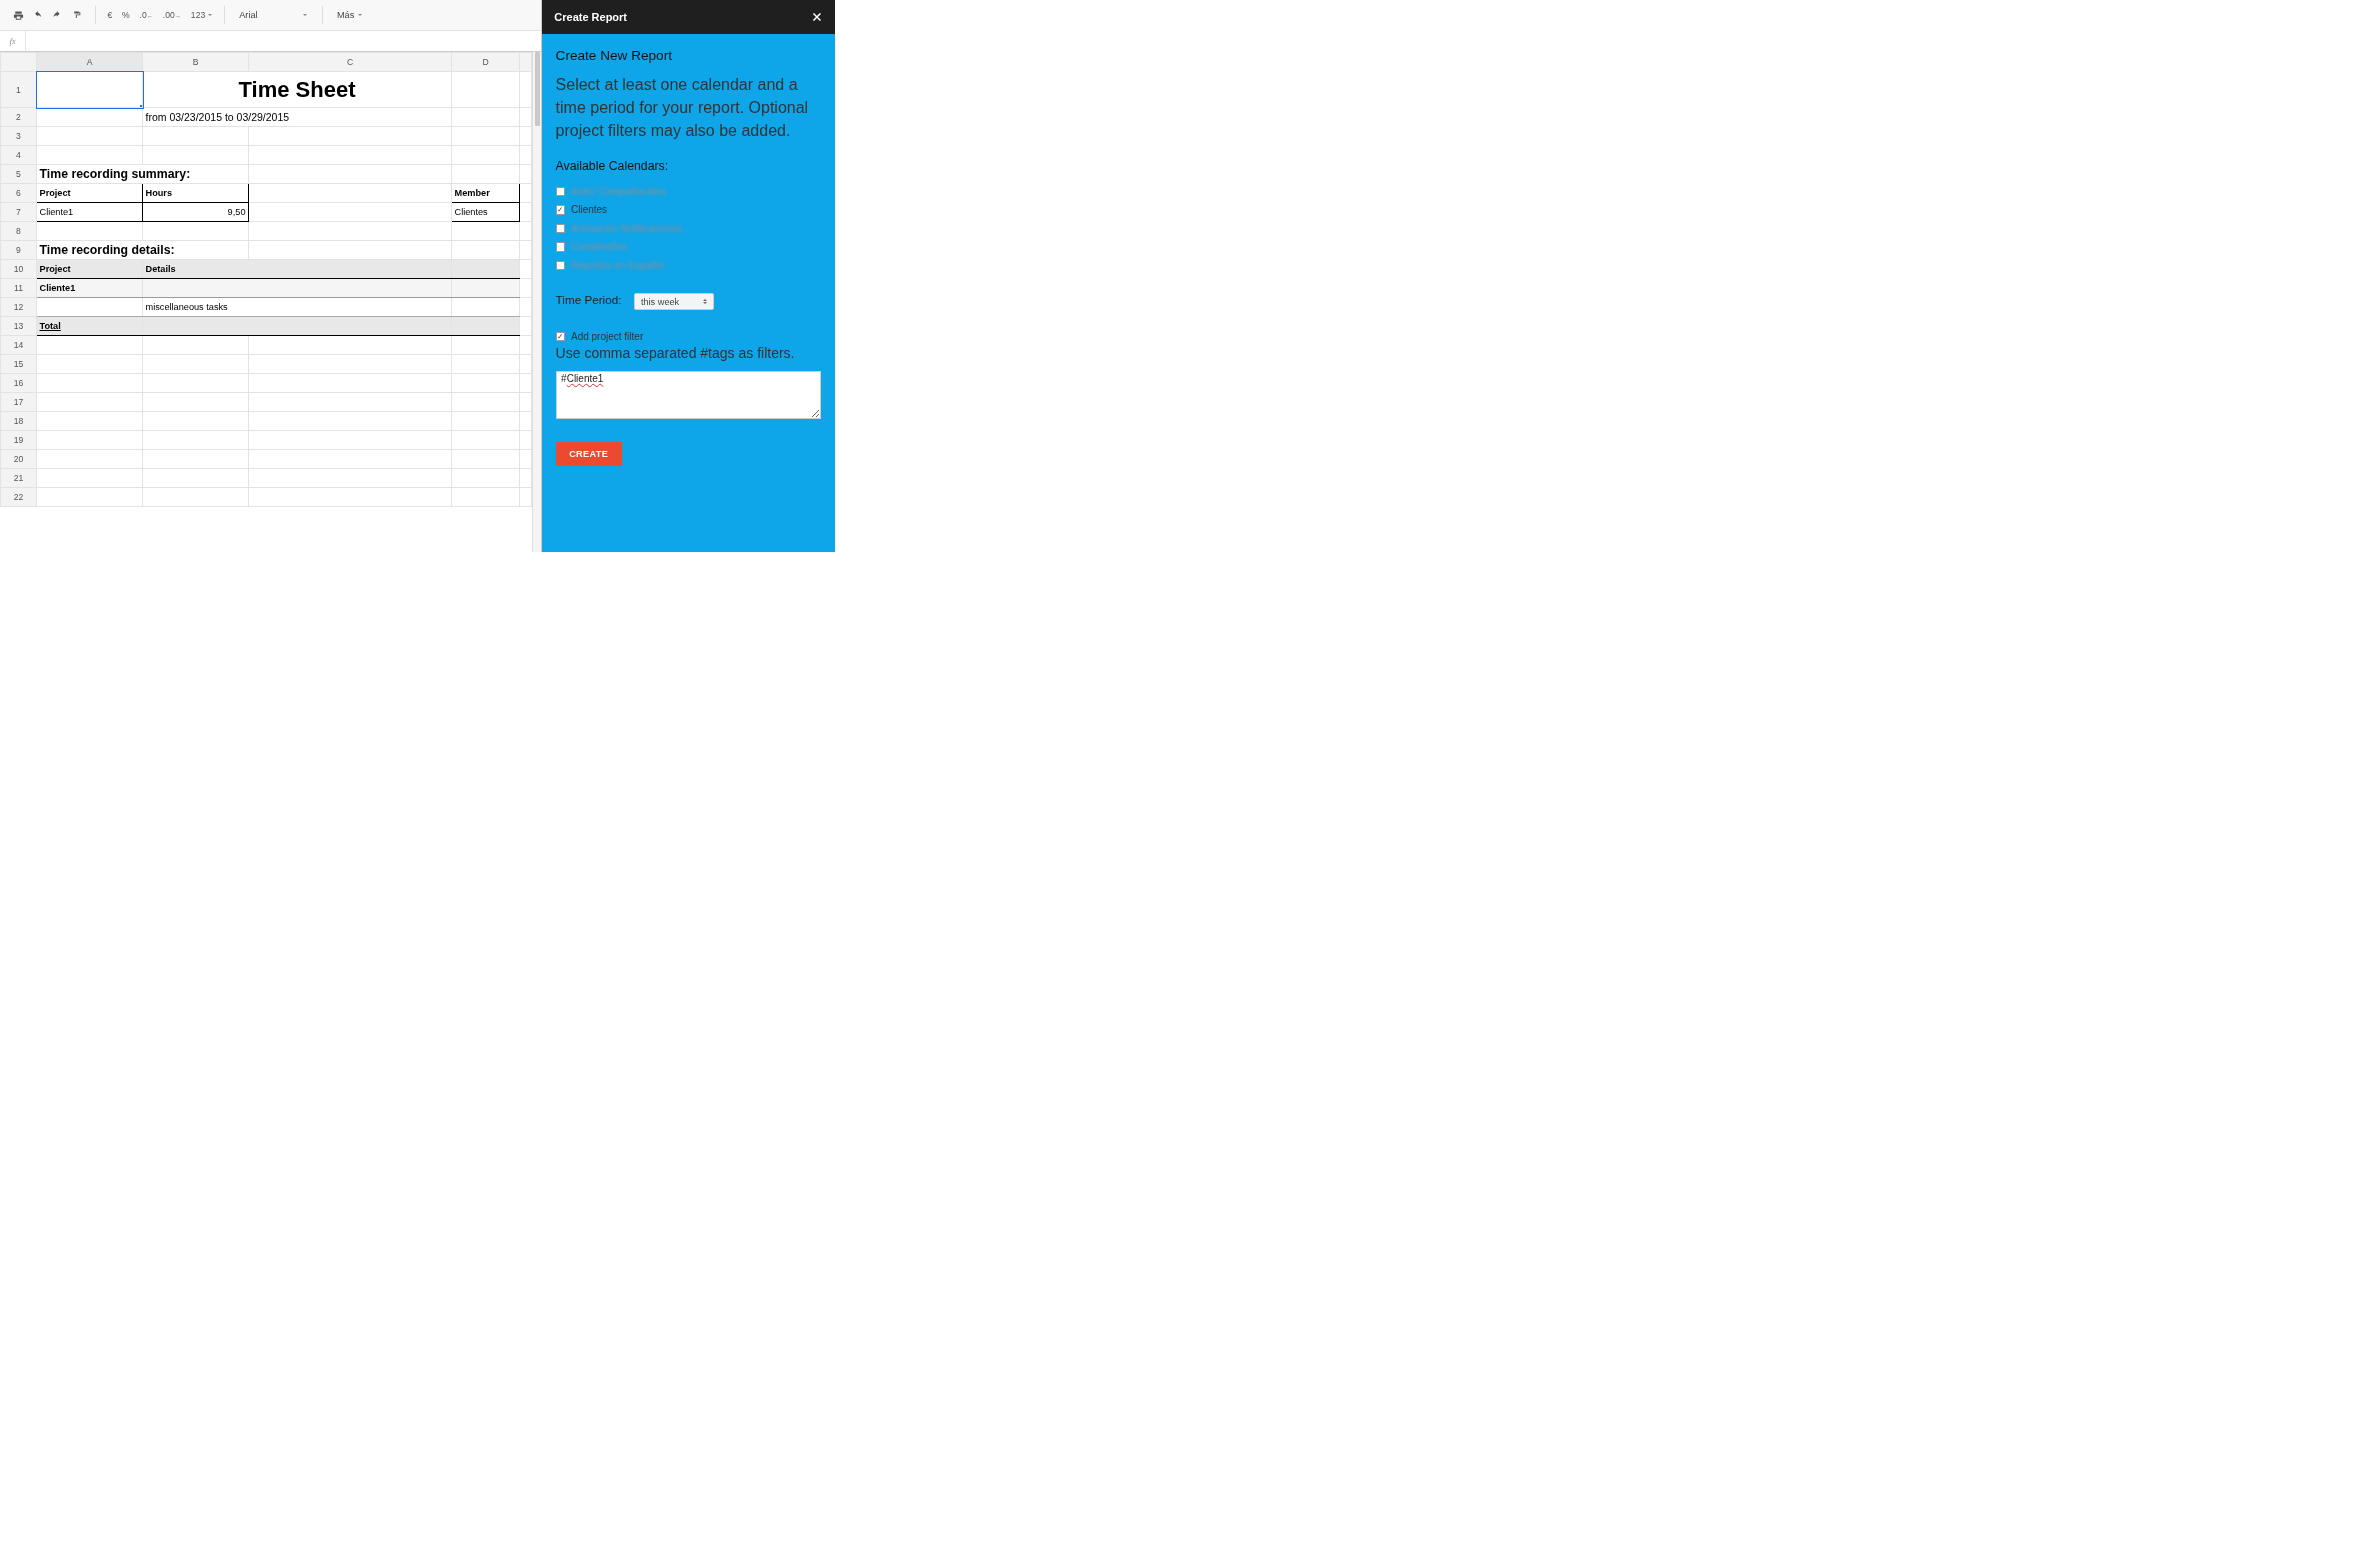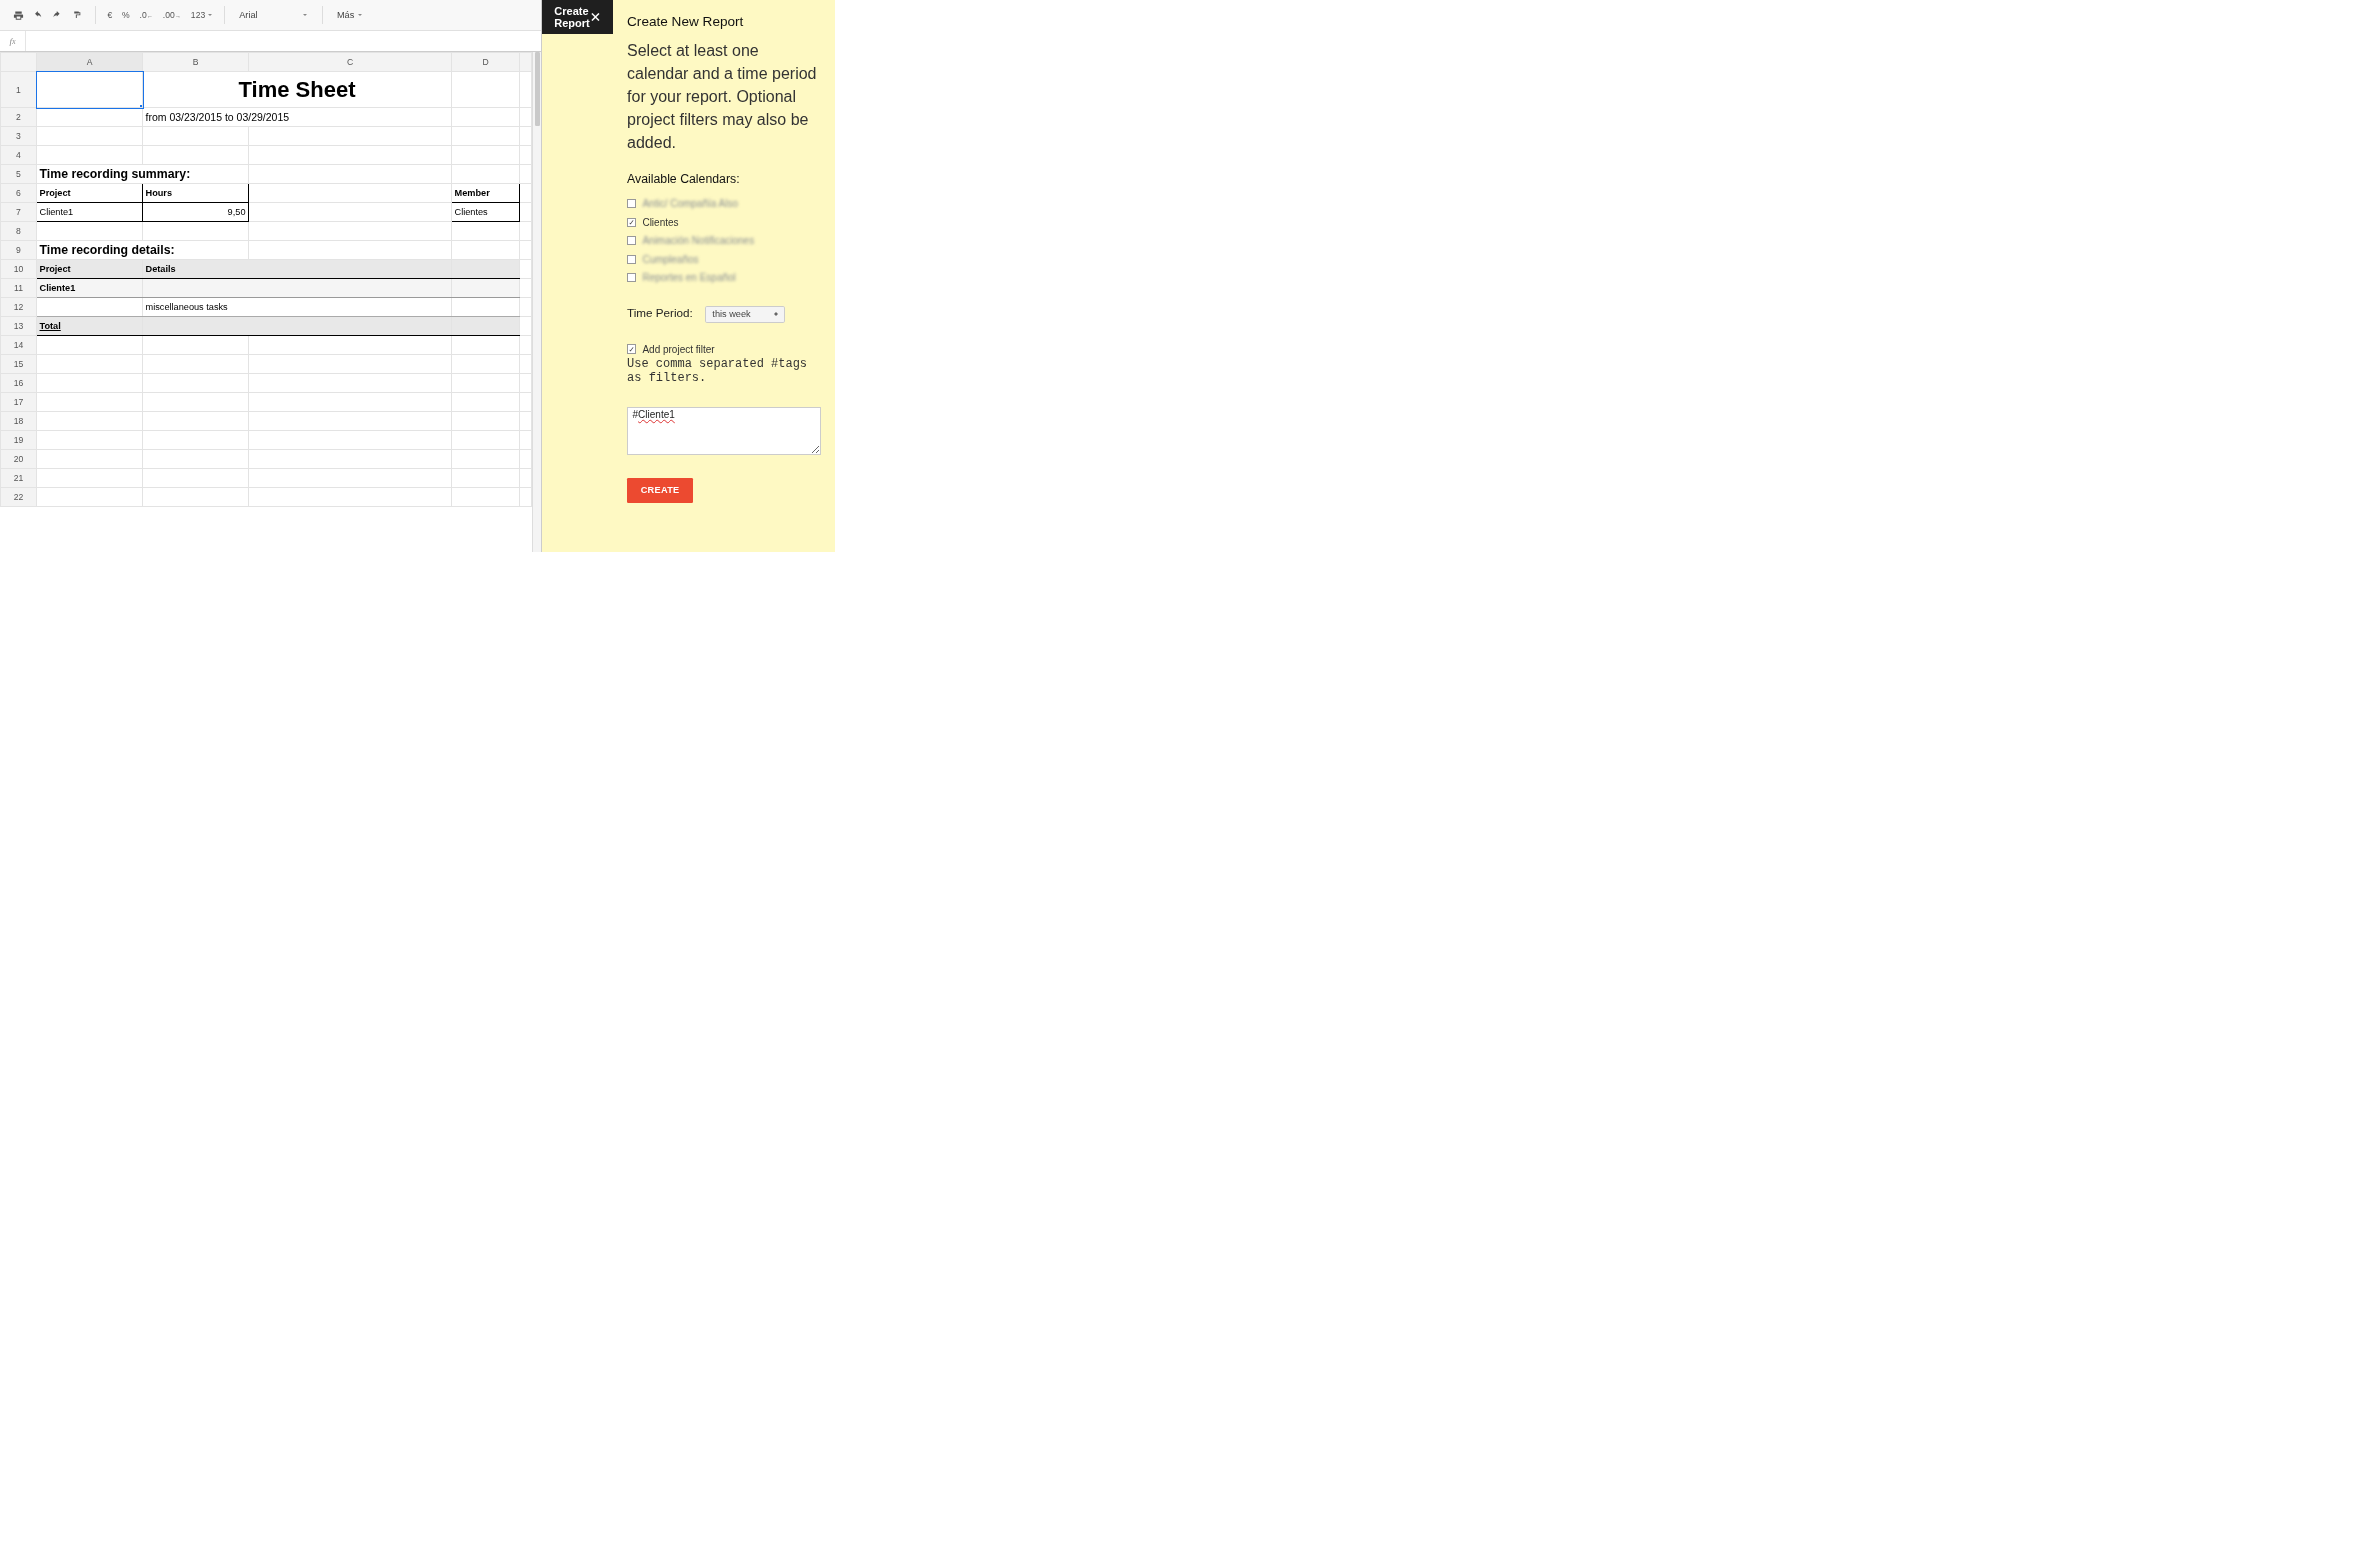--- a/index.html
+++ b/index.html
@@ -211,21 +211,22 @@
     text-decoration: underline;
     border-top: 0.6px solid #000 !important;
     border-bottom: 0.6px solid #000 !important;
   }
   .row1 { height: 36px !important; }
 
   
   .panel {
     flex: 1;
     display: flex;
-    background: #fef9c3;
+    flex-direction: column;
+    background: #0ea5e9;
   }
   .panel-title {
     height: 34px;
     background: #1f1f1f;
     color: #fff;
     display: flex;
     align-items: center;
     justify-content: space-between;
     padding: 0 12.3px;
     font-size: 11px;
@@ -316,21 +317,21 @@
     border-left: 2.5px solid transparent;
     border-right: 2.5px solid transparent;
   }
   .spinner .up { border-bottom: 2.5px solid #666; }
   .spinner .down { border-top: 2.5px solid #666; }
 
   .filter-chk-row {
     display: flex; align-items: center; gap: 6.2px;
     font-size: 10px; color: #333; margin-bottom: 2.5px;
   }
-  .hint { font-size: 12px; color: #333; margin-bottom: 22px; font-family: Liberation Mono, monospace; }
+  .hint { font-size: 14px; color: #333; margin-bottom: 10px; }
   .filter-input {
     width: 100%;
     height: 48px;
     border: 0.6px solid #ccc;
     padding: 3.7px 5px;
     font-size: 10.5px;
     font-family: Arial, sans-serif;
     resize: vertical;
     outline: none;
   }

